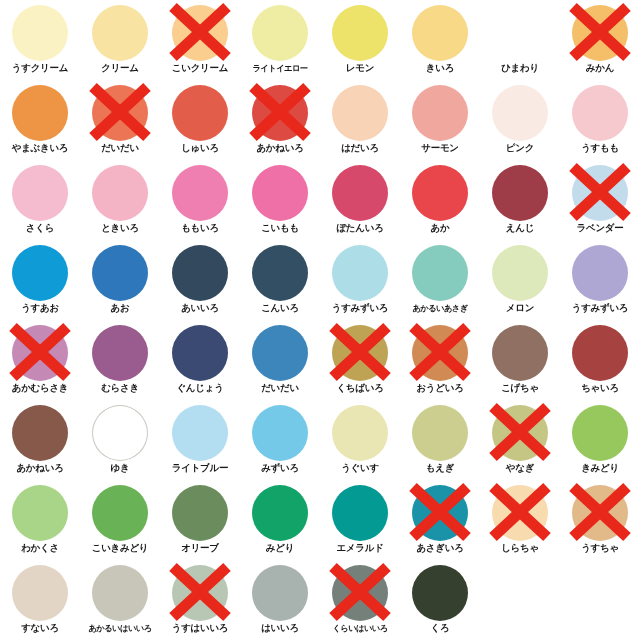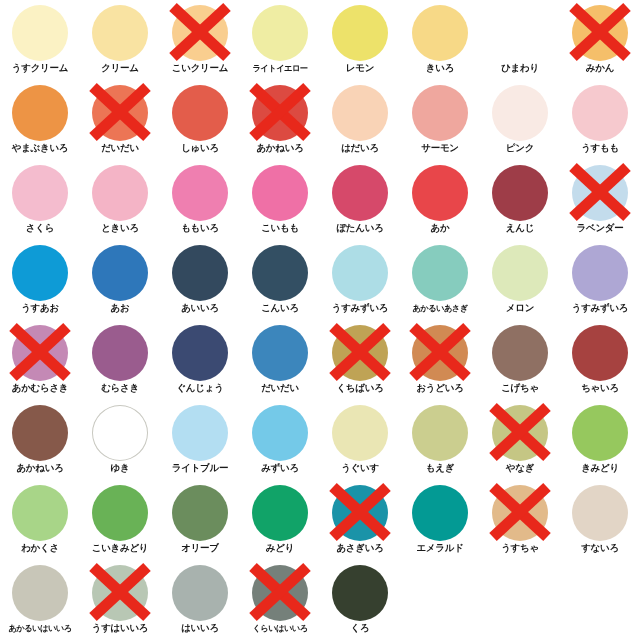--- a/index.html
+++ b/index.html
@@ -442,35 +442,47 @@
         <div class="label">オリーブ</div>
       </div>
       <div class="swatch-cell">
         <div class="disc-wrap">
           <div class="disc" style="background: rgb(17, 163, 104);"></div>
         </div>
         <div class="label">みどり</div>
       </div>
       <div class="swatch-cell">
         <div class="disc-wrap">
+          <div class="disc" style="background: rgb(3, 154, 148);"></div>
+        </div>
+        <div class="label">エメラルド</div>
+      </div>
+      <div class="swatch-cell">
+        <div class="disc-wrap">
           <div class="disc" style="background: rgb(26, 147, 168);"></div>
           <div class="cross">
             <svg viewBox="0 0 68 64" xmlns="http://www.w3.org/2000/svg">
               <line x1="7" y1="6" x2="61" y2="56" stroke="#E8281B" stroke-width="11" stroke-linecap="butt"></line>
               <line x1="61" y1="6" x2="7" y2="56" stroke="#E8281B" stroke-width="11" stroke-linecap="butt"></line>
             </svg>
           </div>
         </div>
         <div class="label">あさぎいろ</div>
       </div>
       <div class="swatch-cell">
         <div class="disc-wrap">
-          <div class="disc" style="background: rgb(3, 154, 148);"></div>
-        </div>
-        <div class="label">エメラルド</div>
+          <div class="disc" style="background: rgb(248, 220, 176);"></div>
+          <div class="cross">
+            <svg viewBox="0 0 68 64" xmlns="http://www.w3.org/2000/svg">
+              <line x1="7" y1="6" x2="61" y2="56" stroke="#E8281B" stroke-width="11" stroke-linecap="butt"></line>
+              <line x1="61" y1="6" x2="7" y2="56" stroke="#E8281B" stroke-width="11" stroke-linecap="butt"></line>
+            </svg>
+          </div>
+        </div>
+        <div class="label">しらちゃ</div>
       </div>
       <div class="swatch-cell">
         <div class="disc-wrap">
           <div class="disc" style="background: rgb(226, 186, 138);"></div>
           <div class="cross">
             <svg viewBox="0 0 68 64" xmlns="http://www.w3.org/2000/svg">
               <line x1="7" y1="6" x2="61" y2="56" stroke="#E8281B" stroke-width="11" stroke-linecap="butt"></line>
               <line x1="61" y1="6" x2="7" y2="56" stroke="#E8281B" stroke-width="11" stroke-linecap="butt"></line>
             </svg>
           </div>

